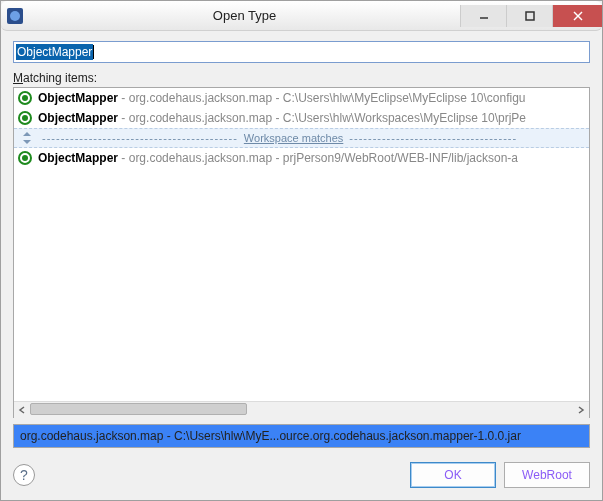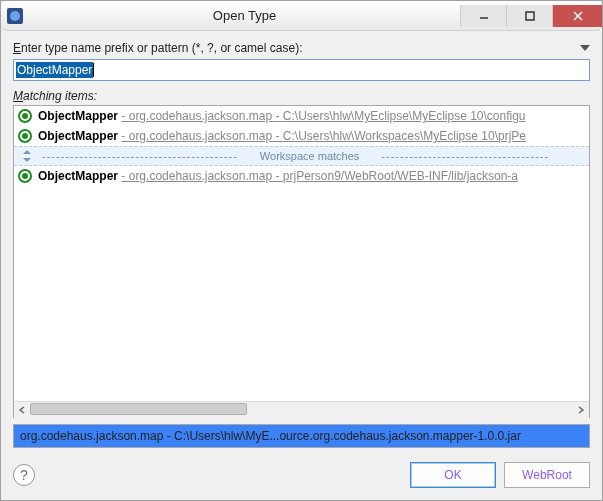--- a/index.html
+++ b/index.html
@@ -43,54 +43,54 @@
   }
   .input-box {
     width:100%; height:22px; border:1px solid #7a9ccf;
     background:#fff; font-size:12px; padding:0 2px; display:flex; align-items:center;
     margin-bottom:8px;
   }
   .input-sel {
     background:#0a64ad; color:#fff; padding:1px 1px; font-size:12px;
   }
   .cursor { width:1px; height:14px; background:#000; margin-left:0; }
-  .matching-label { font-size:12px; color:#222; margin-bottom:2px;font-style:italic; }
+  .matching-label { font-size:12px; color:#222; margin-bottom:2px; }
   .matching-label .underline { text-decoration: underline; }
   .list-box {
     flex:1; border:1px solid #a8a8a8; background:#fff; min-height:0;
     display:flex; flex-direction:column;
   }
   .list-body { flex:1; overflow:hidden; position:relative; }
   .list-item {
     display:flex; align-items:center; font-size:12px; height:20px;
     padding: 0 4px; white-space:nowrap; overflow:hidden;
   }
   .list-item .icon {
     width:14px; height:14px; margin-right:6px; flex:0 0 14px;
     border:2px solid #1e8a1e; border-radius:50%; position:relative; background:#fff;
   }
   .list-item .icon::after { content:""; position:absolute; width:6px; height:6px; background:#1e8a1e; border-radius:50%; top:2px; left:2px; }
   .list-item b { color:#000; font-weight:bold; }
-  .list-item .meta { color:#888;text-decoration:underline; }
+  .list-item .meta { color:#888; }
   .divider-row {
     height:20px; display:flex; align-items:center; font-size:11px; color:#6e8aa8;
     background:#eaf2fb; border-top:1px dashed #b9cde4; border-bottom:1px dashed #b9cde4;
     padding:0 6px;
   }
   .divider-row .grip {
     width:14px; height:10px; margin-right:8px; position:relative;
   }
   .divider-row .grip::before, .divider-row .grip::after {
     content:""; position:absolute; left:3px; width:0; height:0;
     border-left:4px solid transparent; border-right:4px solid transparent;
   }
   .divider-row .grip::before { top:-1px; border-bottom:4px solid #7d98b7; }
   .divider-row .grip::after { bottom:-1px; border-top:4px solid #7d98b7; }
   .divider-row .dashes { letter-spacing:1px; }
-  .divider-row .txt { margin:0 22px; color:#6e8aa8; }
+  .divider-row .txt { margin:0 6px; color:#6e8aa8;text-decoration:underline; }
   .hscrollbar {
     height:16px; background:#f0f0f0; border-top:1px solid #dcdcdc;
     display:flex; align-items:center;
   }
   .hs-arrow {
     width:16px; height:16px; display:flex; align-items:center; justify-content:center;
     color:#666; font-size:10px; background:#f0f0f0;
   }
   .hs-track { flex:1; height:16px; background:#f0f0f0; position:relative; }
   .hs-thumb { position:absolute; left:0; top:1px; height:12px; width:40%; background:#cfcfcf; border:1px solid #b0b0b0; border-radius:2px; }
@@ -138,24 +138,20 @@
         <svg width="10" height="10">
             <line x1="1" y1="1" x2="9" y2="9" stroke="#fff" stroke-width="1.5"></line>
             <line x1="9" y1="1" x2="1" y2="9" stroke="#fff" stroke-width="1.5"></line>
           </svg>
       </div>
     </div>
   </div>
 
   <div class="content">
 
-    <div class="label-row">
-      <span><span class="underline">E</span><span>nter type name prefix or pattern (*, ?, or camel case):</span></span>
-      <div class="dropdown-arrow"></div>
-    </div>
 
     <div class="input-box">
       <span class="input-sel">ObjectMapper</span>
         <span class="cursor"></span>
     </div>
 
     <div class="matching-label"><span class="underline">M</span><span>atching items:</span></div>
 
     <div class="list-box">
       <div class="list-body">

